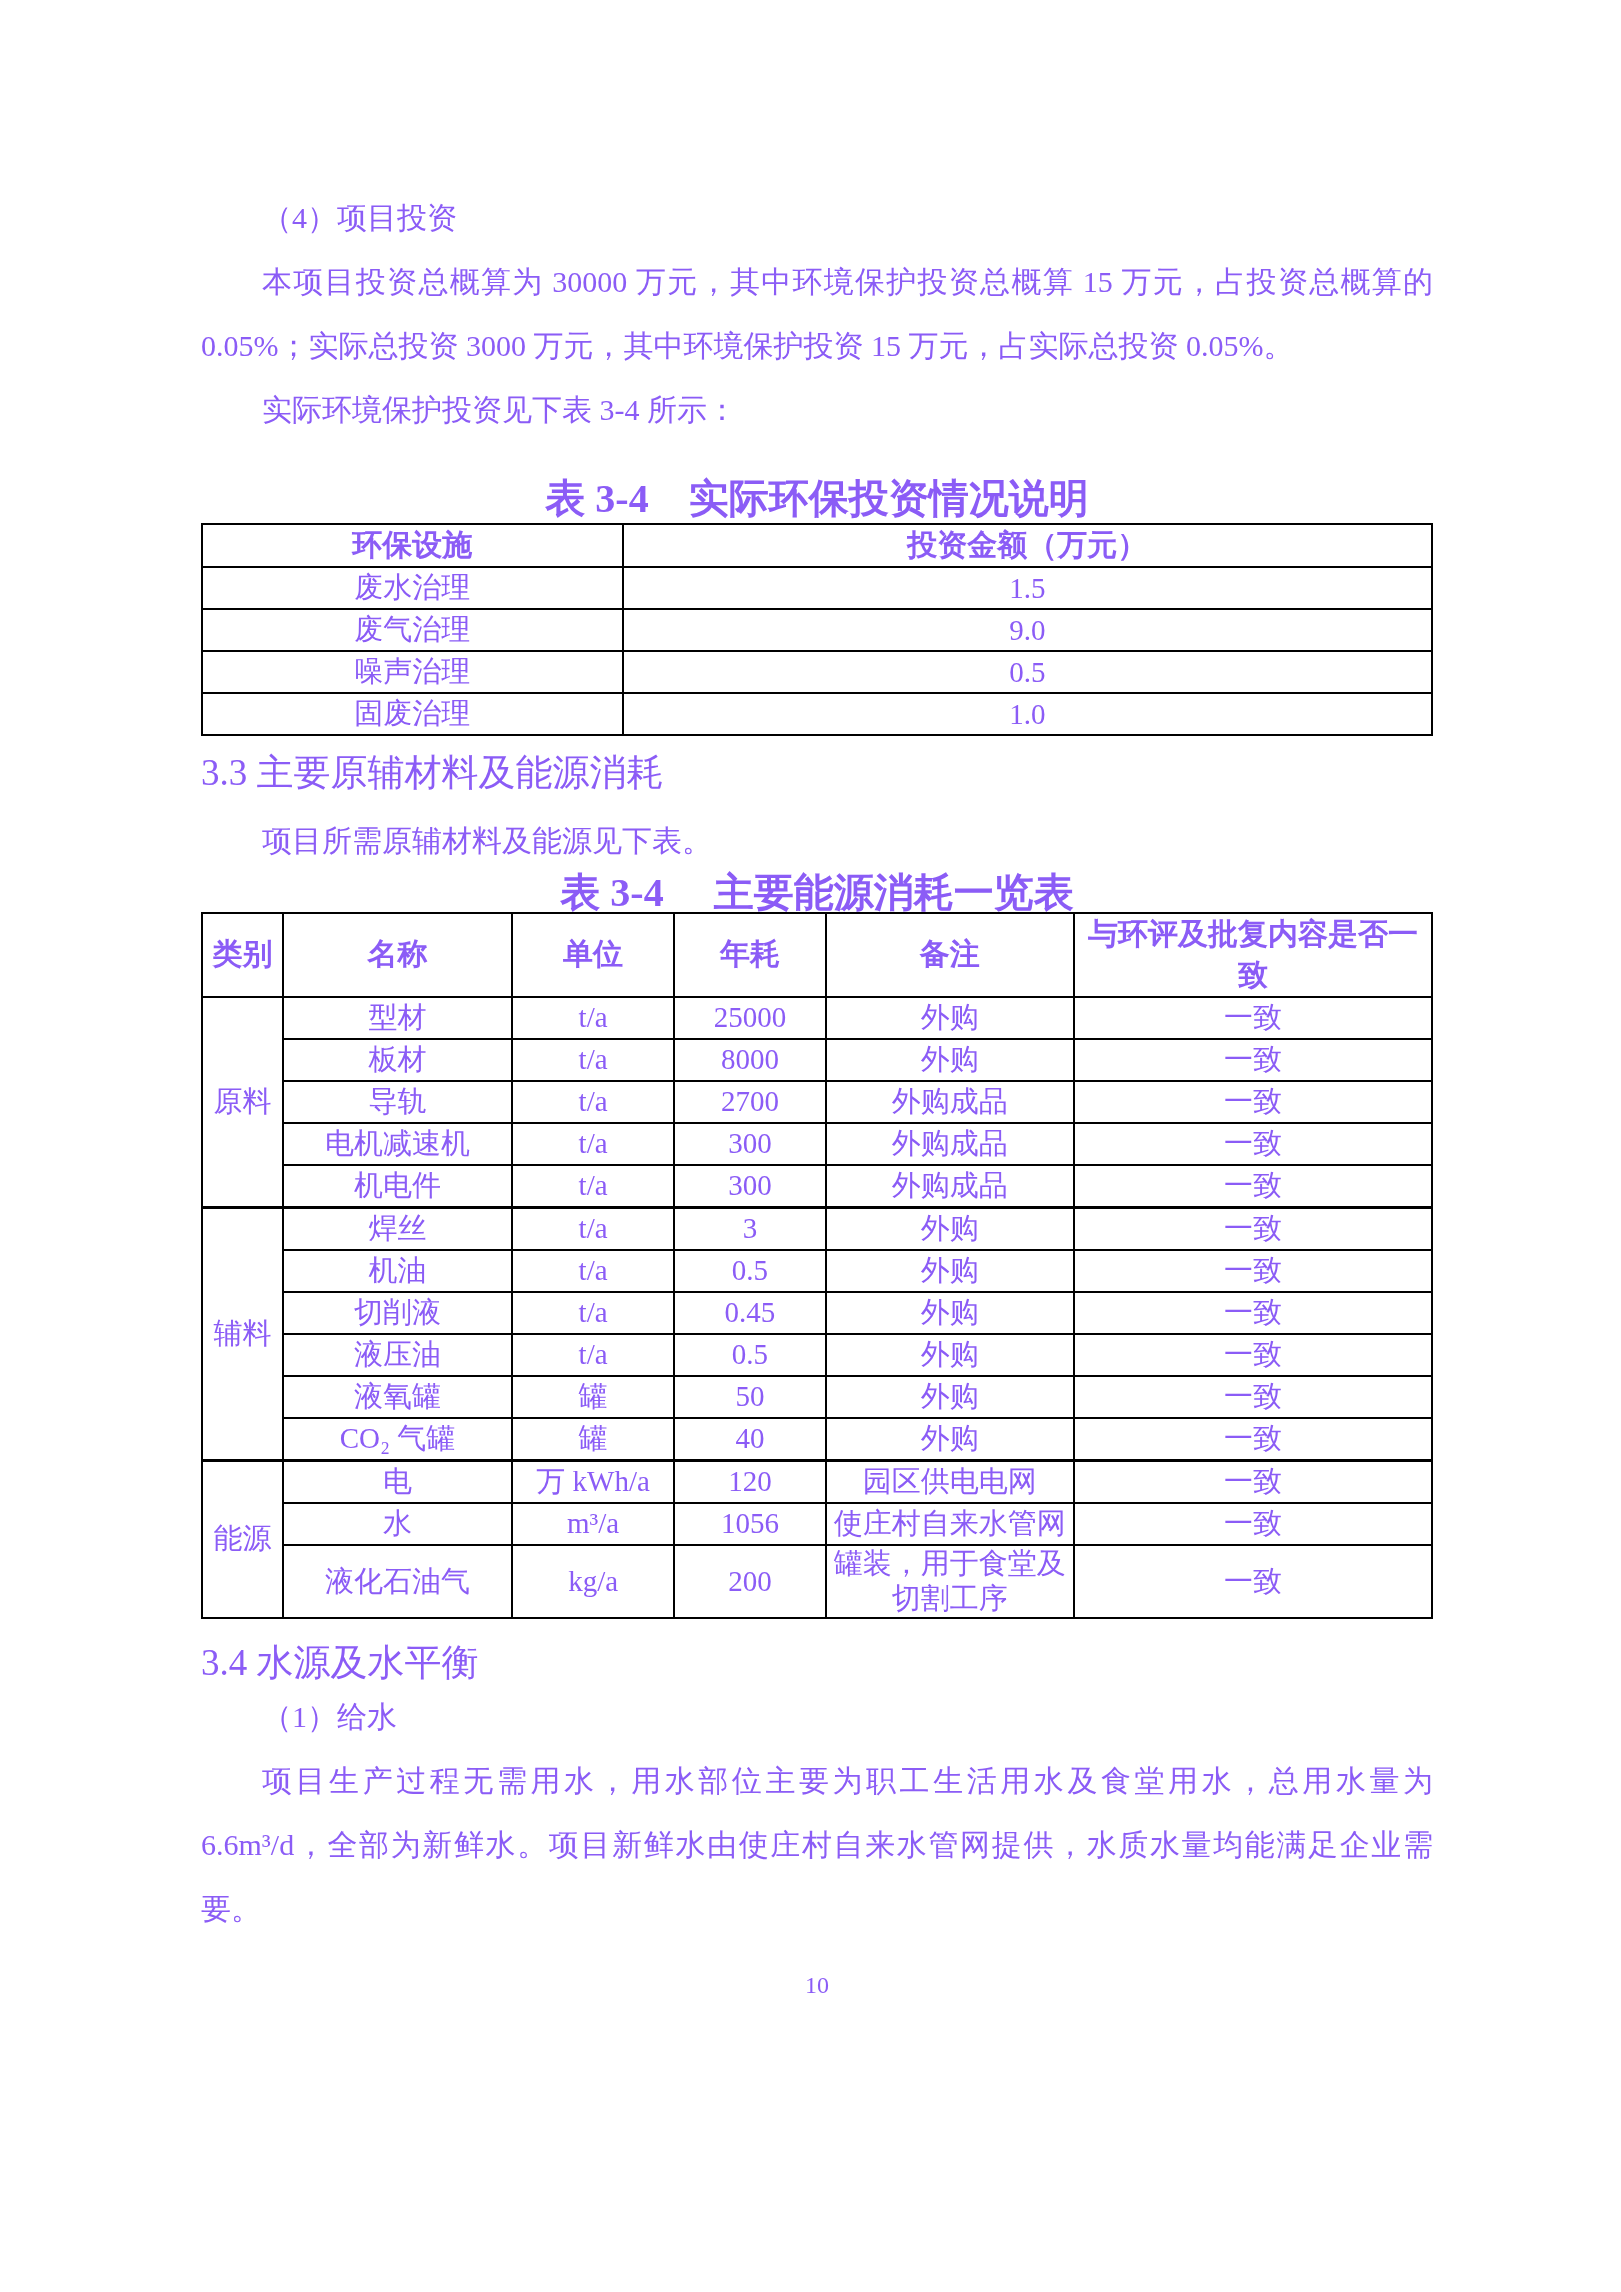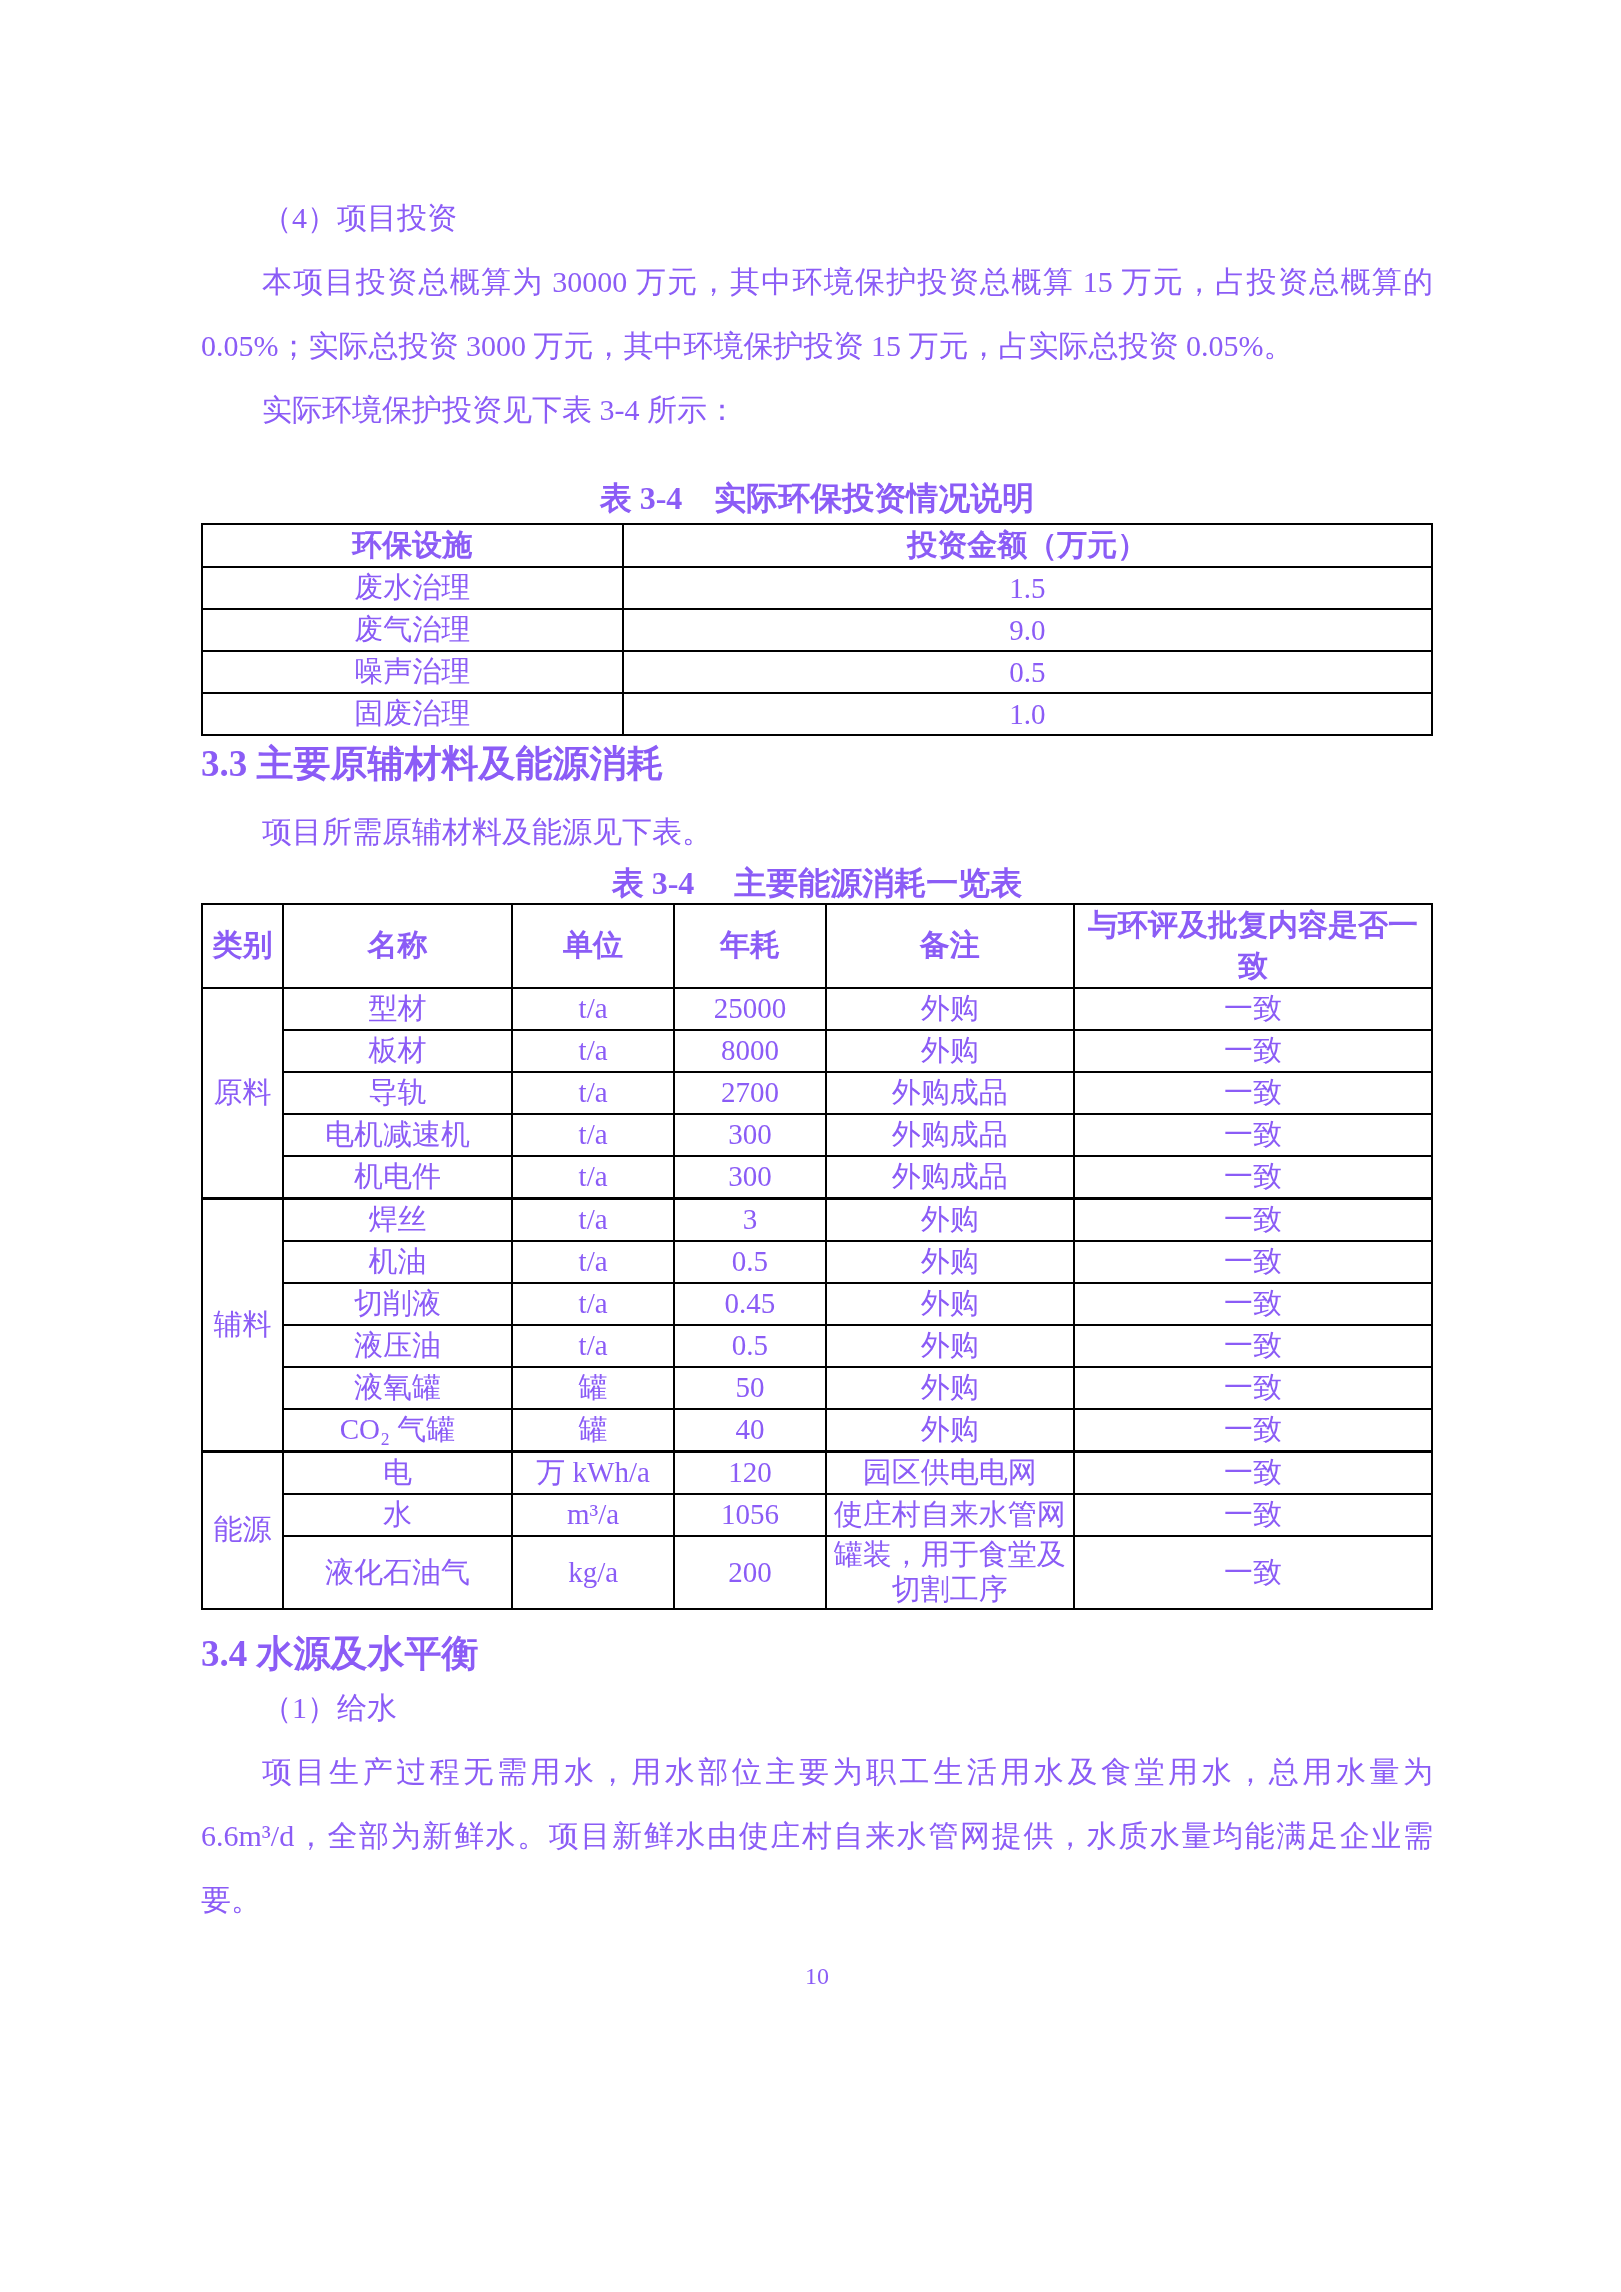--- a/index.html
+++ b/index.html
@@ -14,32 +14,32 @@
     color:#8b5cf6;
   }
   .body-text{
     font-size:30px;
     line-height:64px;
     margin:0;
     text-indent:61px;
   }
   .justified{ text-align:justify; }
   .tbl-title{
-    font-size:32px;
+    font-size:40px;
     font-weight:bold;
     text-align:center;
     margin:0;
   }
   .tbl-title.t1{ margin-top:32px; line-height:49px; }
   .tbl-title.t2{ margin-top:3px;  line-height:39px; }
   .sec-heading{
     font-size:37px;
-    font-weight:bold;
+    font-weight:normal;
     line-height:45px;
-    margin:5px 0 0 0;
+    margin:14px 0 0 0;
   }
   .sec-heading.s34{ margin-top:21.6px; }
   .after-heading{ line-height:59px; margin-top:15.7px; }
   table{
     width:100%;
     border-collapse:collapse;
     table-layout:fixed;
     font-size:29px;
   }
   th,td{

